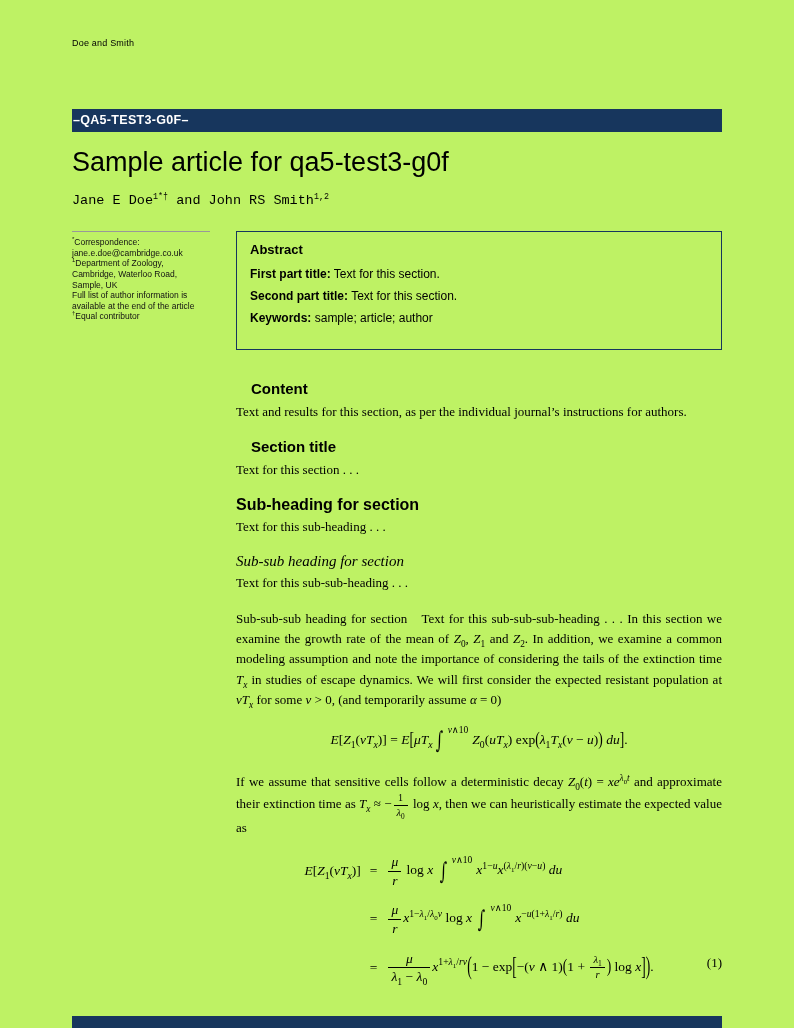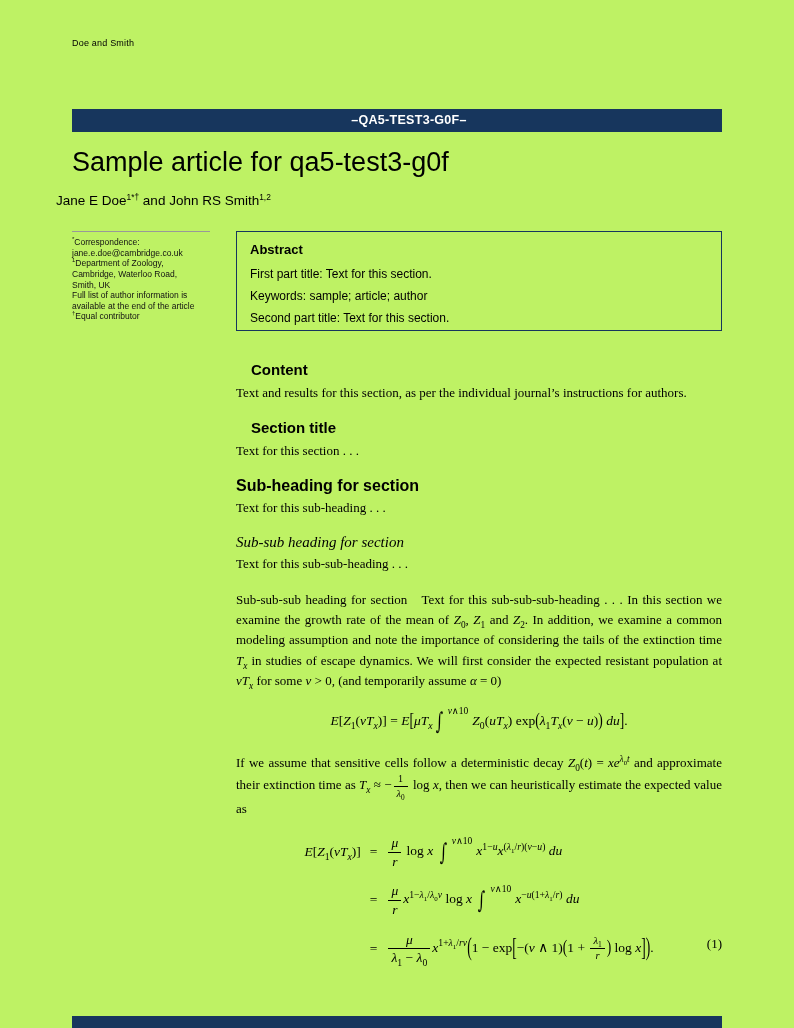--- a/index.html
+++ b/index.html
@@ -18,52 +18,52 @@
     position:absolute; left:72px; top:38px;
     font-family:"Liberation Sans", sans-serif;
     font-size:9px; letter-spacing:.2px;
   }
   .banner {
     position:absolute; left:72px; top:109px; width:650px; height:23px;
     background: var(--navy, #17365d);
     color:#fff;
     font-family:"Liberation Sans", sans-serif;
     font-weight:bold; font-size:12.5px; line-height:23px;
-    padding-left:24px; letter-spacing:.3px;text-align:center;
+    padding-left:1px; letter-spacing:.3px;
   }
   .title {
     position:absolute; left:72px; top:148px; margin:0;
     font-family:"Liberation Sans", sans-serif;
     font-weight:normal; font-size:27px; line-height:1.1;
   }
   .authors {
-    position:absolute; left:56px; top:193px;
-    font-family:Liberation Sans, sans-serif;
+    position:absolute; left:72px; top:193px;
+    font-family:Liberation Mono, monospace;
     font-size:13.5px;
   }
   .authors sup { font-size:62%; }
   .sidebar {
     position:absolute; left:72px; top:231px; width:138px;
     border-top:1px solid #999; padding-top:5px;
     font-family:"Liberation Sans", sans-serif;
     font-size:8.5px; line-height:1.25; color:#111;
   }
   .sidebar sup { font-size:70%; }
   .main { position:absolute; left:236px; top:231px; width:486px; }
 
   .abstract {
     border:1.5px solid var(--navy, #17365d);
-    padding:9px 13px 3px;
+    padding:9px 13px 22px;
     margin:0 0 30px;
     font-family:"Liberation Sans", sans-serif;
     font-size:12px; line-height:1.4;
   }
   .abstract h2 { margin:0 0 7px; font-size:13px; font-weight:bold; }
   .abstract p { margin:5px 0 0; }
-  .abstract .lbl { font-weight:normal; }
+  .abstract .lbl { font-weight:bold; }
 
   .sec-h {
     font-family:"Liberation Sans", sans-serif;
     font-weight:bold; font-size:15px; margin:16px 15px 5px;
   }
   .sub-h {
     font-family:"Liberation Sans", sans-serif;
     font-weight:bold; font-size:16px; margin:16px 0 3px;
   }
   .subsub-h {
@@ -118,33 +118,33 @@
 
   <h1 class="title">Sample article for qa5-test3-g0f</h1>
 
   <div class="authors">Jane E Doe<sup>1*†</sup> and John RS Smith<sup>1,2</sup></div>
 
   <aside class="sidebar">
     <div><sup>*</sup>Correspondence:</div>
     <div>jane.e.doe@cambridge.co.uk</div>
     <div><sup>1</sup>Department of Zoology,</div>
     <div>Cambridge, Waterloo Road,</div>
-    <div>Smith, UK</div>
+    <div>Sample, UK</div>
     <div>Full list of author information is</div>
     <div>available at the end of the article</div>
     <div><sup>†</sup>Equal contributor</div>
   </aside>
 
   <main class="main">
 
     <section class="abstract">
       <h2>Abstract</h2>
       <p><span class="lbl">First part title:</span> <span>Text for this section.</span></p>
+      <p><span class="lbl">Second part title:</span> <span>Text for this section.</span></p>
       <p><span class="lbl">Keywords:</span> <span>sample; article; author</span></p>
-      <p><span class="lbl">Second part title:</span> <span>Text for this section.</span></p>
     </section>
 
     <h2 class="sec-h" style="margin-top:0">Content</h2>
     <p class="body">Text and results for this section, as per the individual journal’s instructions for authors.</p>
 
     <h2 class="sec-h">Section title</h2>
     <p class="body nj">Text for this section . . .</p>
 
     <h3 class="sub-h">Sub-heading for section</h3>
     <p class="body nj">Text for this sub-heading . . .</p>

